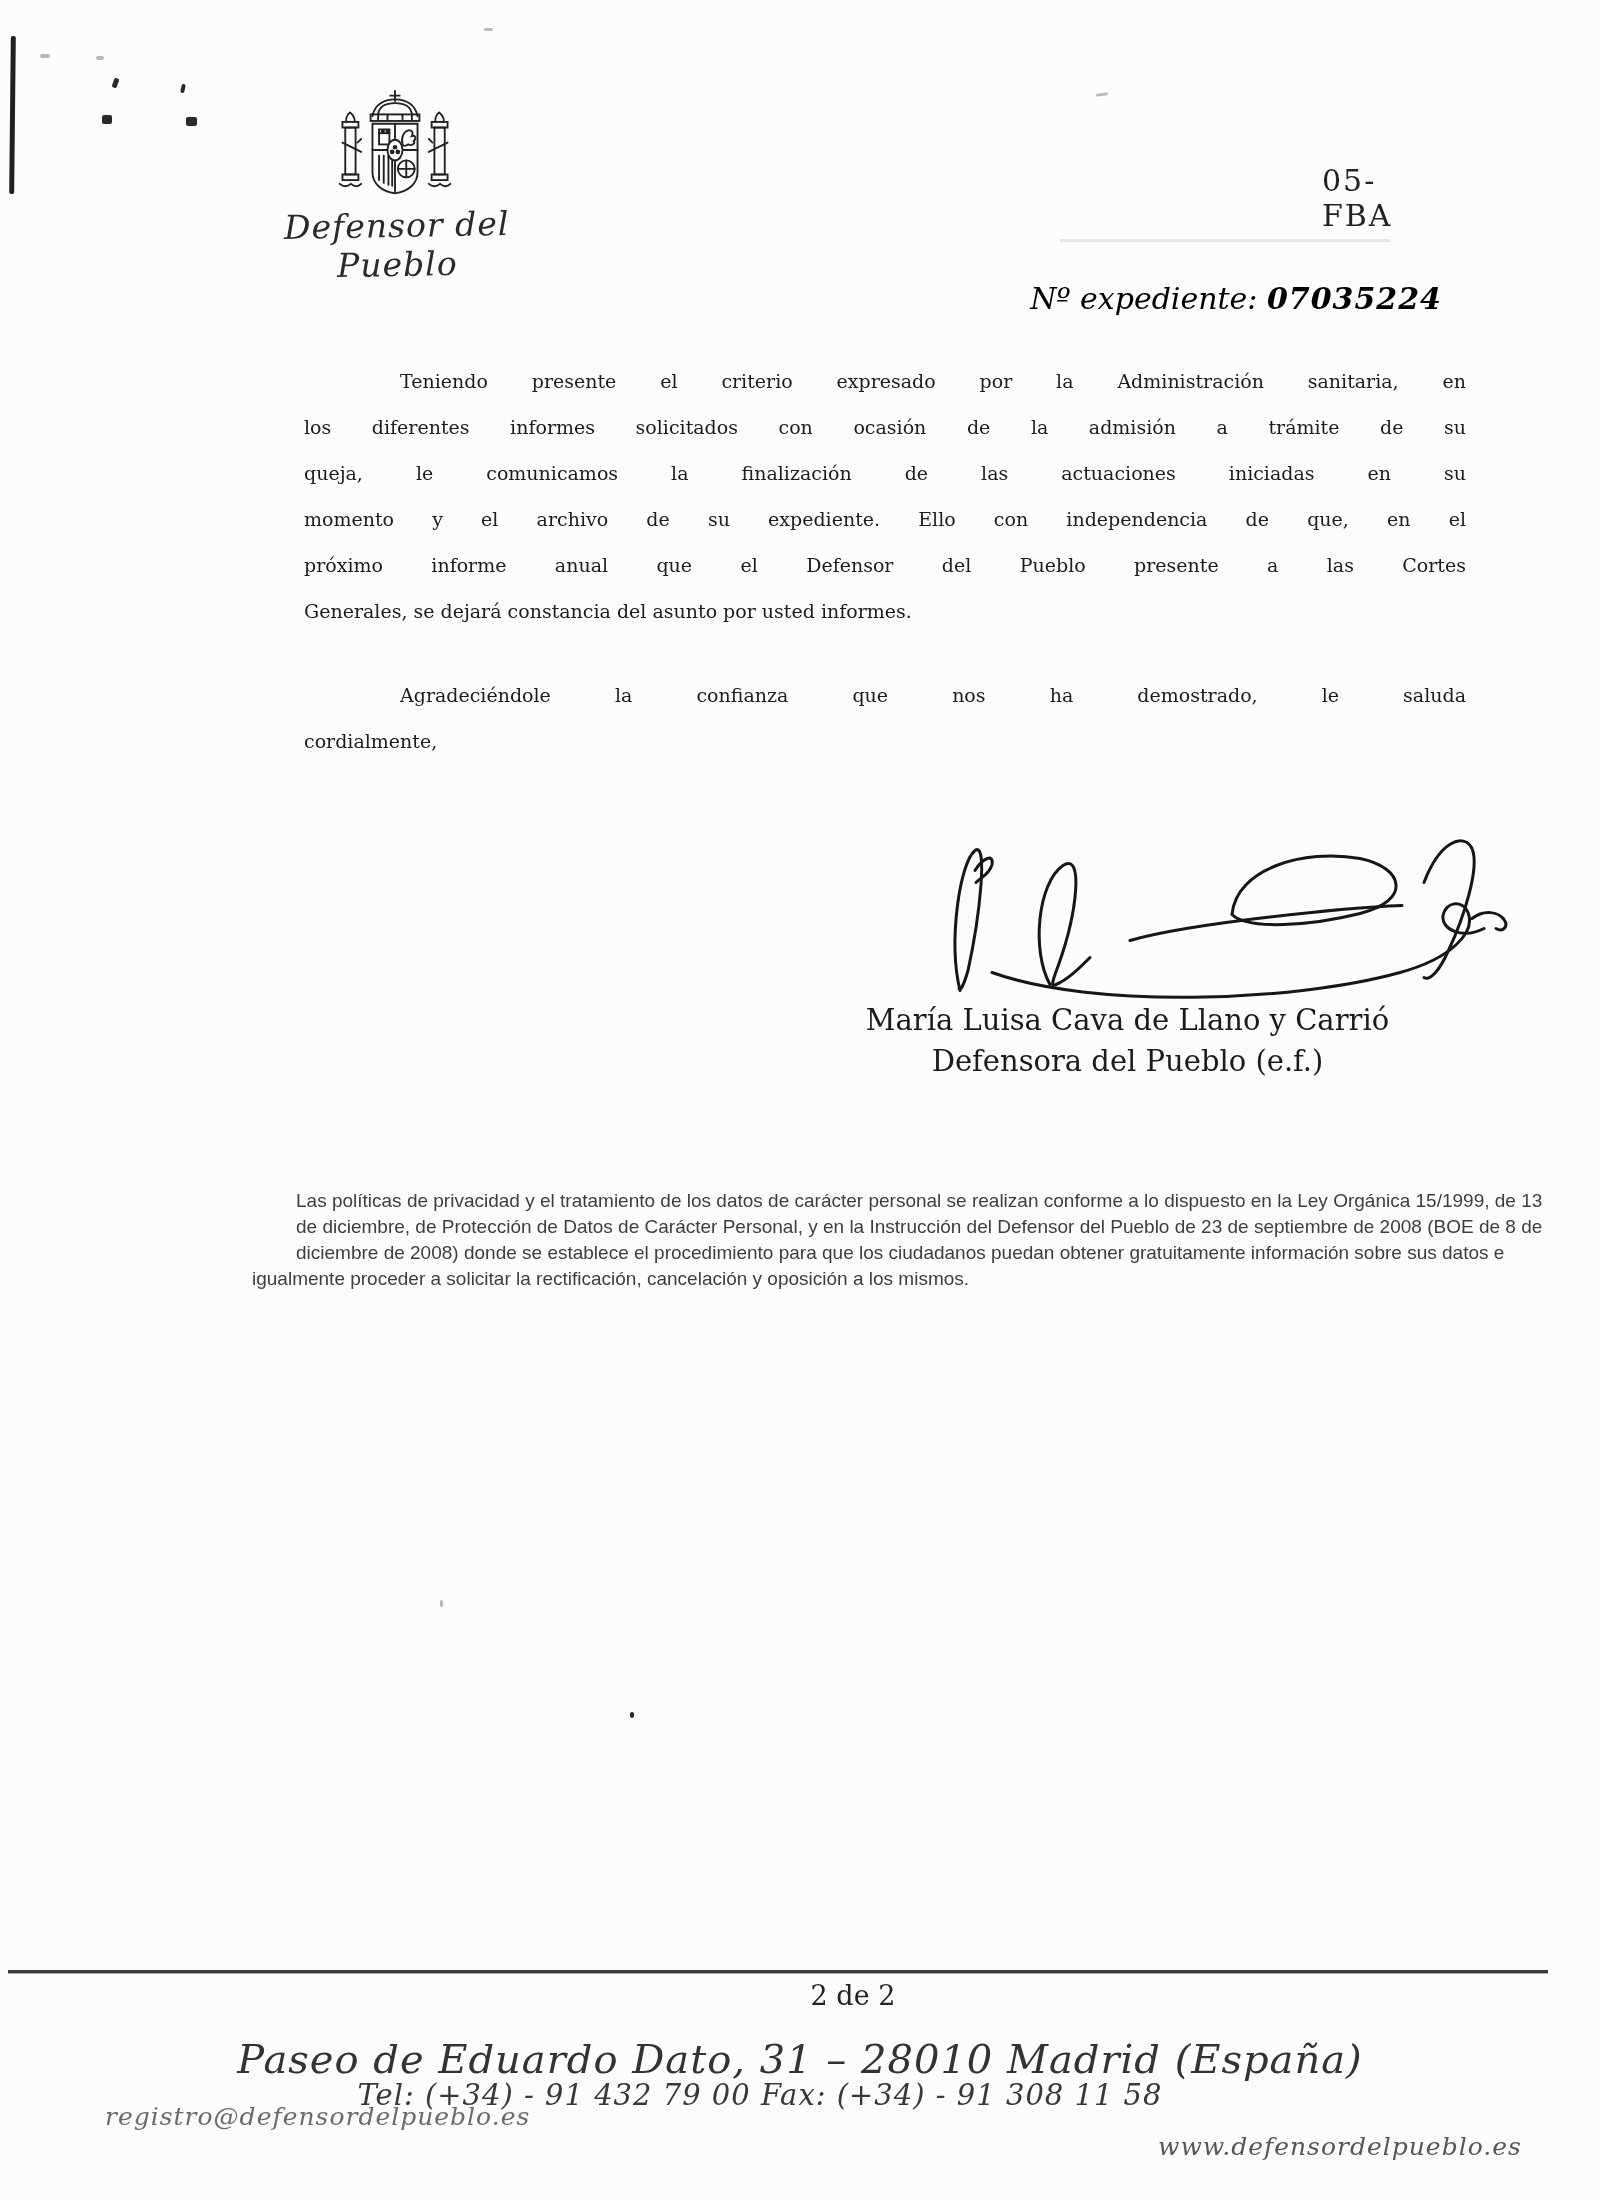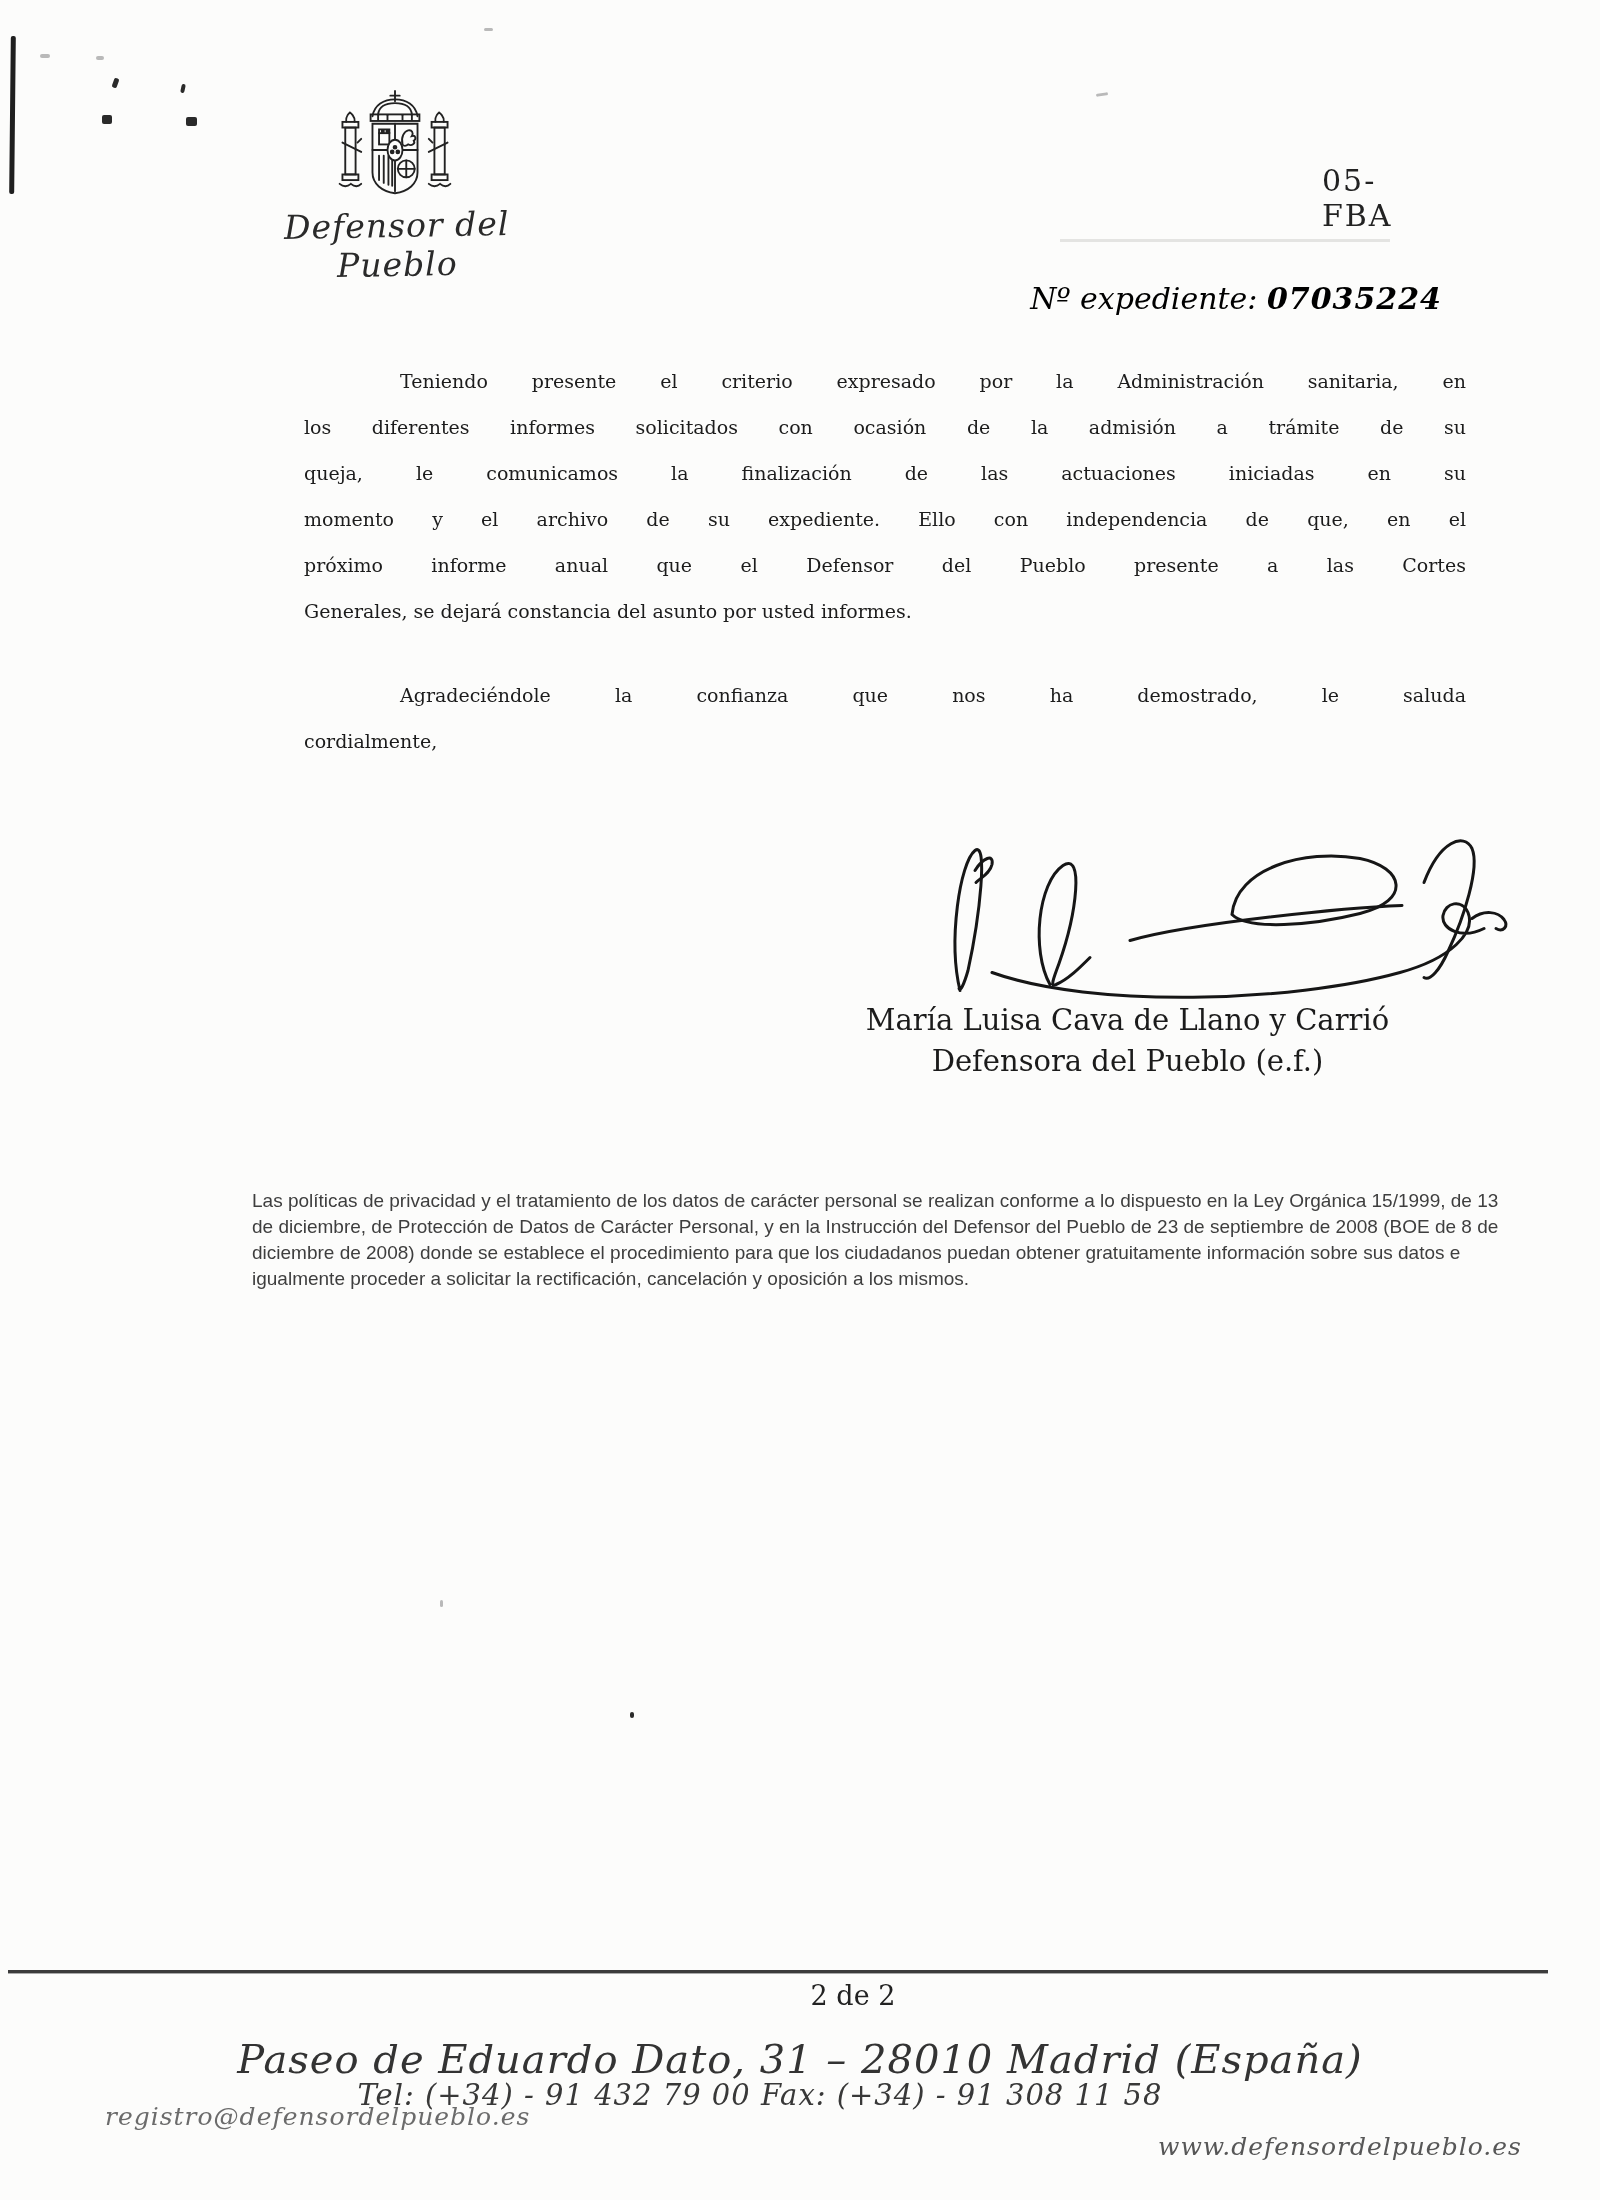--- a/index.html
+++ b/index.html
@@ -40,21 +40,21 @@
   .jline { text-align: justify; text-align-last: justify; white-space: nowrap; }
   .jline.indent { padding-left: 96px; }
   .lline { text-align: left; }
 
   
   .signature-svg { left: 930px; top: 818px; width: 590px; height: 200px; }
   .signer-block { left: 855px; top: 1000px; width: 545px; text-align: center; font-size: 29px; line-height: 41px; color: #1b1b1b; }
 
   
   .privacy { left: 252px; top: 1188px; width: 1188px; font-family: "Liberation Sans", sans-serif; font-size: 19px; line-height: 26px; color: #3e3e3e; }
-  .privacy .jline { text-align: justify; text-align-last: justify; white-space: nowrap; }
+  .privacy .jline { text-align: justify; text-align-last: justify; white-space: nowrap; margin-left: 44px; }
 
   
   .footer-rule { left: 8px; top: 1970px; width: 1540px; height: 3px; background: #3c3c3c; box-shadow: 0 1px 0 #aaa; }
   .page-num { left: 272px; top: 1980px; width: 1162px; text-align: center; font-size: 27px; color: #222; }
   .script { font-style: italic; letter-spacing: 1px; }
   .addr-script { left: 200px; top: 2036px; width: 1200px; text-align: center; font-size: 40px; color: #333; }
   .phone-script { left: 140px; top: 2078px; width: 1240px; text-align: center; font-size: 29px; color: #383838; }
   .email-script { left: 105px; top: 2102px; font-size: 25px; color: #6b6b6b; }
   .web-script { left: 1158px; top: 2132px; font-size: 25px; color: #575757; }
 </style>

